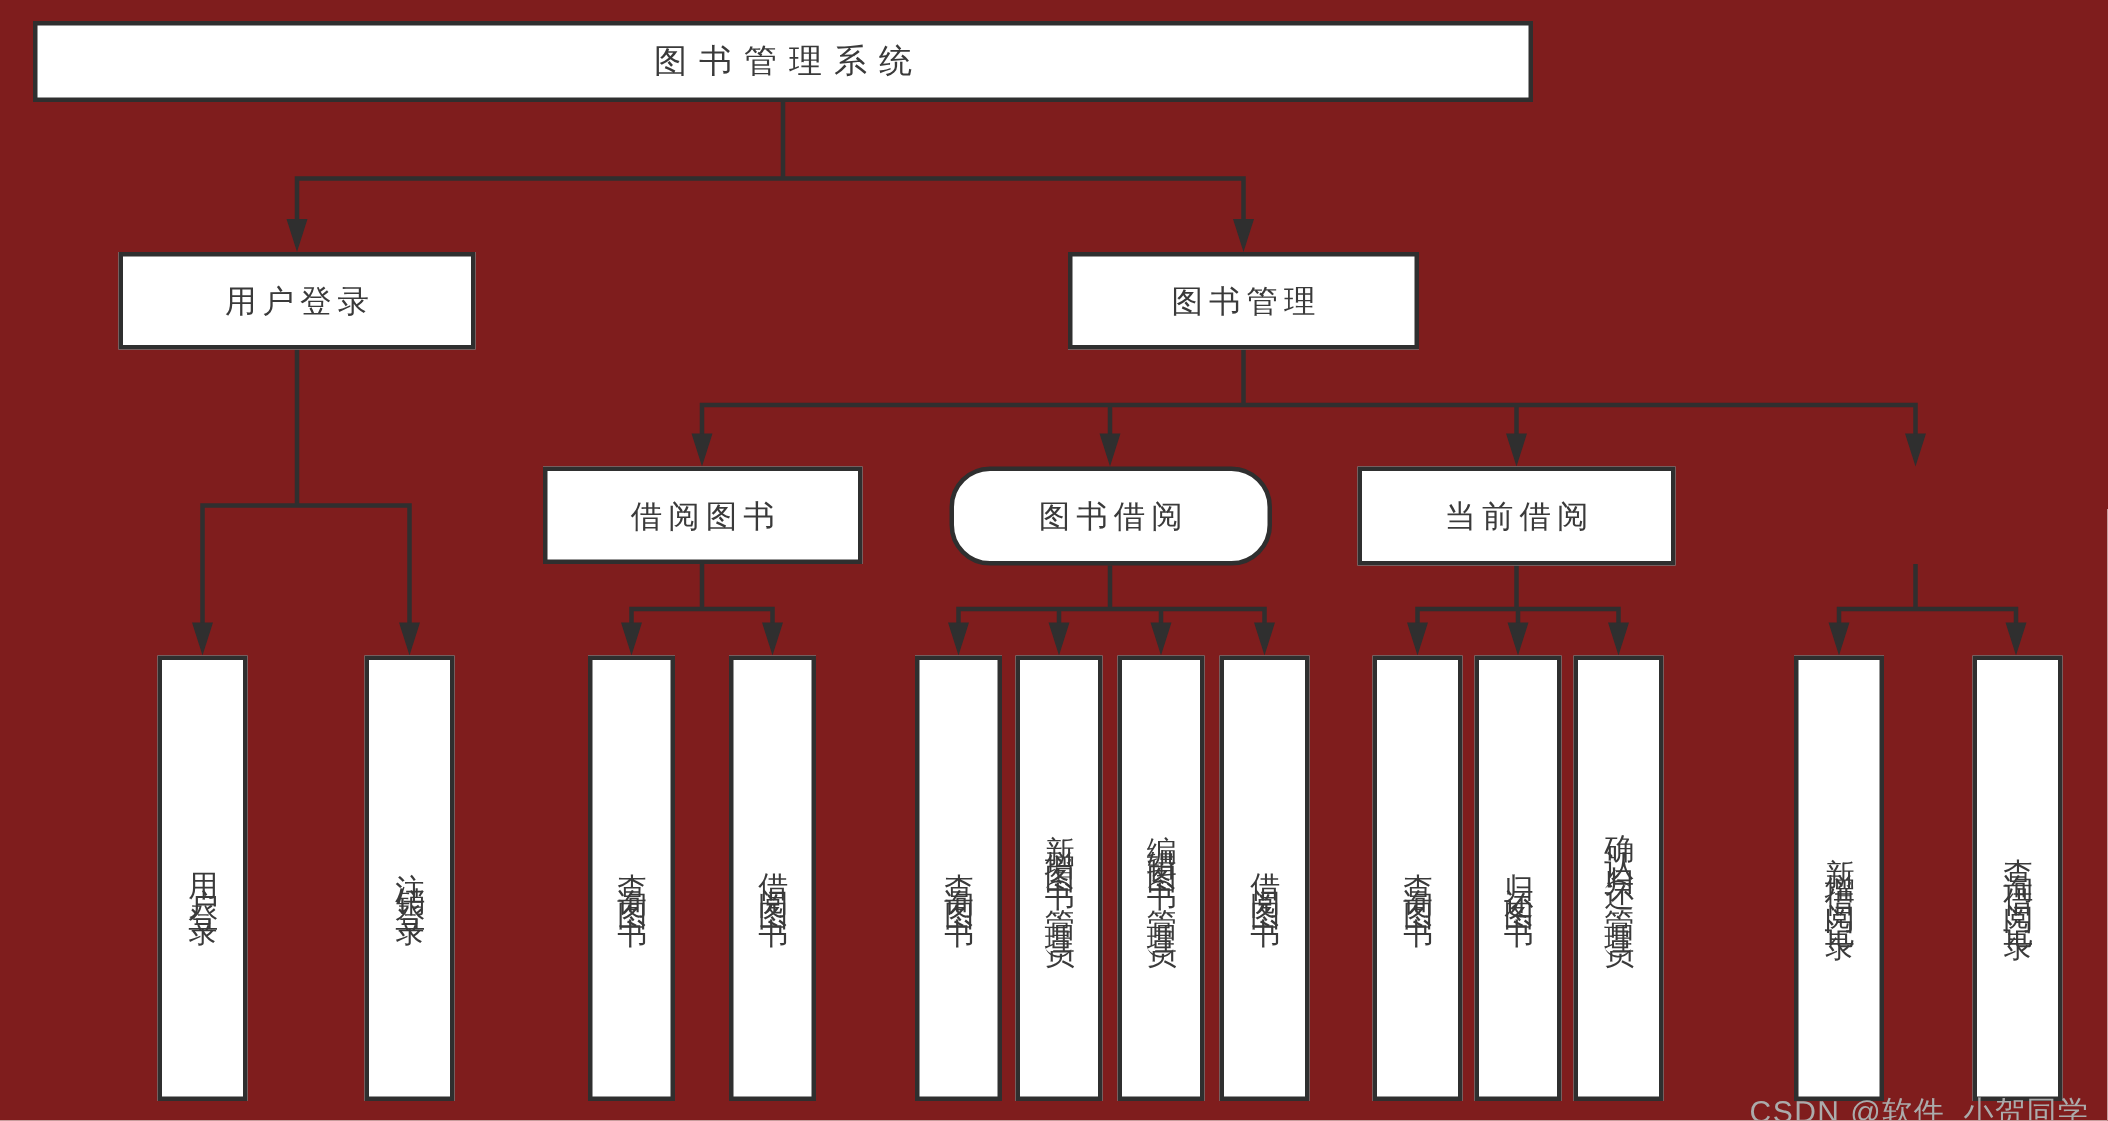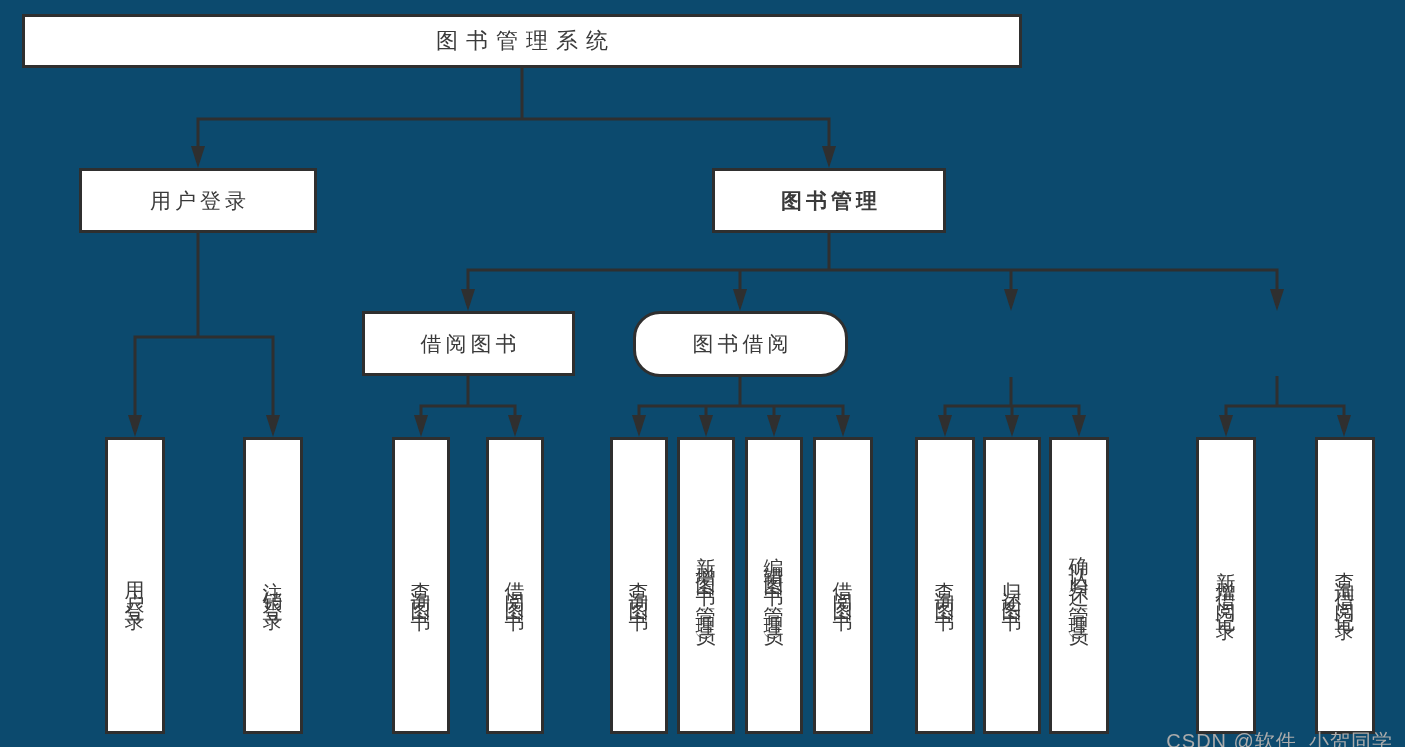--- a/index.html
+++ b/index.html
@@ -1,20 +1,20 @@
 <!DOCTYPE html>
 <html><head>
 <meta charset="utf-8">
 <style>
   html, body { margin: 0; padding: 0; background: #ffffff; }
   #canvas {
     position: relative;
     width: 1405px;
     height: 747px;
-    background: #0c4a6e;
+    background: #7f1d1d;
     font-family: "Liberation Sans", "DejaVu Sans", sans-serif;
     overflow: hidden;
   }
   #connectors {
     position: absolute;
     left: 0; top: 0;
     width: 1405px; height: 747px;
     pointer-events: none;
   }
   .box {
@@ -43,21 +43,21 @@
     writing-mode: vertical-rl;
     text-orientation: mixed;
     font-size: 20px;
     letter-spacing: 10px;
     line-height: 1;
     white-space: nowrap;
   }
   
   .n-root   { left: 22px;   top: 14px;  width: 1000px; height: 54px; }
   .n-l2a    { left: 79px;   top: 168px; width: 238px;  height: 65px; }
-  .n-l2b    { left: 712px;  top: 168px; width: 234px;  height: 65px; font-weight: bold; }
+  .n-l2b    { left: 712px;  top: 168px; width: 234px;  height: 65px; }
   .n-l3a    { left: 362px;  top: 311px; width: 213px;  height: 65px; }
   .n-l3b    { left: 633px;  top: 311px; width: 215px;  height: 66px; border-radius: 27px; }
   .n-l3c    { left: 905px;  top: 311px; width: 212px;  height: 66px; }
   .n-l3d    { left: 1173px; top: 311px; width: 209px;  height: 65px; }
   .leaf     { top: 437px; height: 297px; }
   .n-lf1  { left: 105px;  width: 60px; }
   .n-lf2  { left: 243px;  width: 60px; }
   .n-lf3  { left: 392px;  width: 58px; }
   .n-lf4  { left: 486px;  width: 58px; }
   .n-lf5  { left: 610px;  width: 58px; }
@@ -136,20 +136,23 @@
   <div class="box n-l2b">
     <span class="hlabel">图书管理</span>
   </div>
 
   <div class="box n-l3a">
     <span class="hlabel">借阅图书</span>
   </div>
   <div class="box n-l3b">
     <span class="hlabel">图书借阅</span>
   </div>
+  <div class="box n-l3c">
+    <span class="hlabel">当前借阅</span>
+  </div>
 
   <div class="box leaf n-lf1">
     <span class="vlabel">用户登录</span>
   </div>
   <div class="box leaf n-lf2">
     <span class="vlabel">注销登录</span>
   </div>
   <div class="box leaf n-lf3">
     <span class="vlabel">查询图书</span>
   </div>

